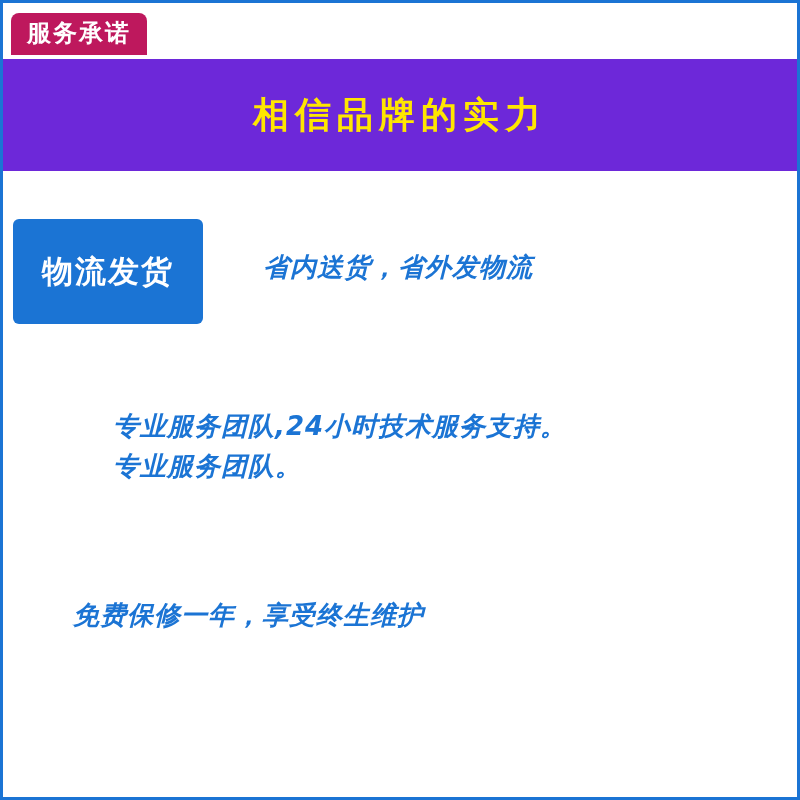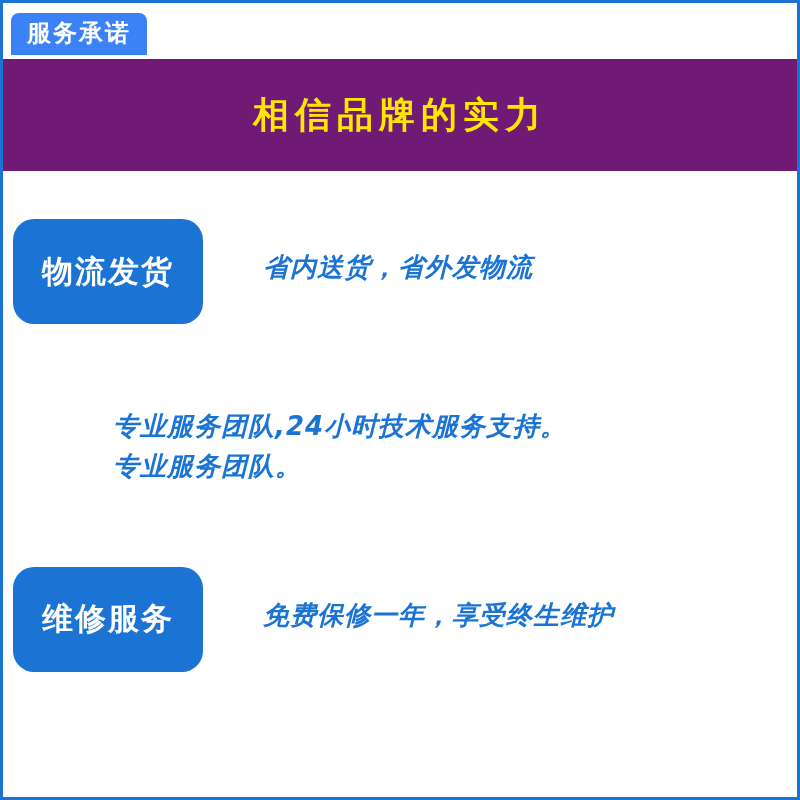--- a/index.html
+++ b/index.html
@@ -20,39 +20,39 @@
     box-sizing: border-box;
     border: 3px solid #1b74d4;
     background: #ffffff;
   }
 
   
   .top-tab {
     position: absolute;
     left: 8px;
     top: 10px;
-    background: #3b82f6;
+    background: #be185d;
     color: #ffffff;
     font-size: 24px;
     font-weight: bold;
     letter-spacing: 2px;
     padding: 8px 16px 10px 16px;
     border-radius: 8px 8px 0 0;
     line-height: 1;
     z-index: 3;
   }
 
   
   .banner {
     position: absolute;
     left: 0;
     top: 56px;
     width: 100%;
     height: 112px;
-    background: #701a75;
+    background: #6d28d9;
     display: flex;
     align-items: center;
     justify-content: center;
   }
   .banner-title {
     color: #ffe600;
     font-size: 36px;
     font-weight: bold;
     letter-spacing: 6px;
     font-family: "DejaVu Sans", sans-serif;
@@ -72,21 +72,21 @@
   }
   .row-1 { margin-top: 48px; }
   .row-2 { margin-top: 68px; }
   .row-3 { margin-top: 80px; }
 
   .badge {
     flex: 0 0 auto;
     width: 190px;
     height: 105px;
     background: #1b74d4;
-    border-radius: 21px;
+    border-radius: 6px;
     color: #ffffff;
     font-size: 31px;
     font-weight: bold;
     letter-spacing: 2px;
     display: flex;
     align-items: center;
     justify-content: center;
     font-family: "DejaVu Sans", sans-serif;
   }
   .badge-2 { height: 120px; }
@@ -131,22 +131,19 @@
     </div>
 
     <div class="row row-2">
       <div class="desc desc-2">
         <span class="desc-line">专业服务团队,24小时技术服务支持。</span>
         <span class="desc-line">专业服务团队。</span>
       </div>
     </div>
 
     <div class="row row-3">
-      <div class="badge">
-        <span>维修服务</span>
-      </div>
       <div class="desc">
         <span class="desc-line">免费保修一年，享受终生维护</span>
       </div>
     </div>
 
   </div>
 </div>
 
 </body></html>

